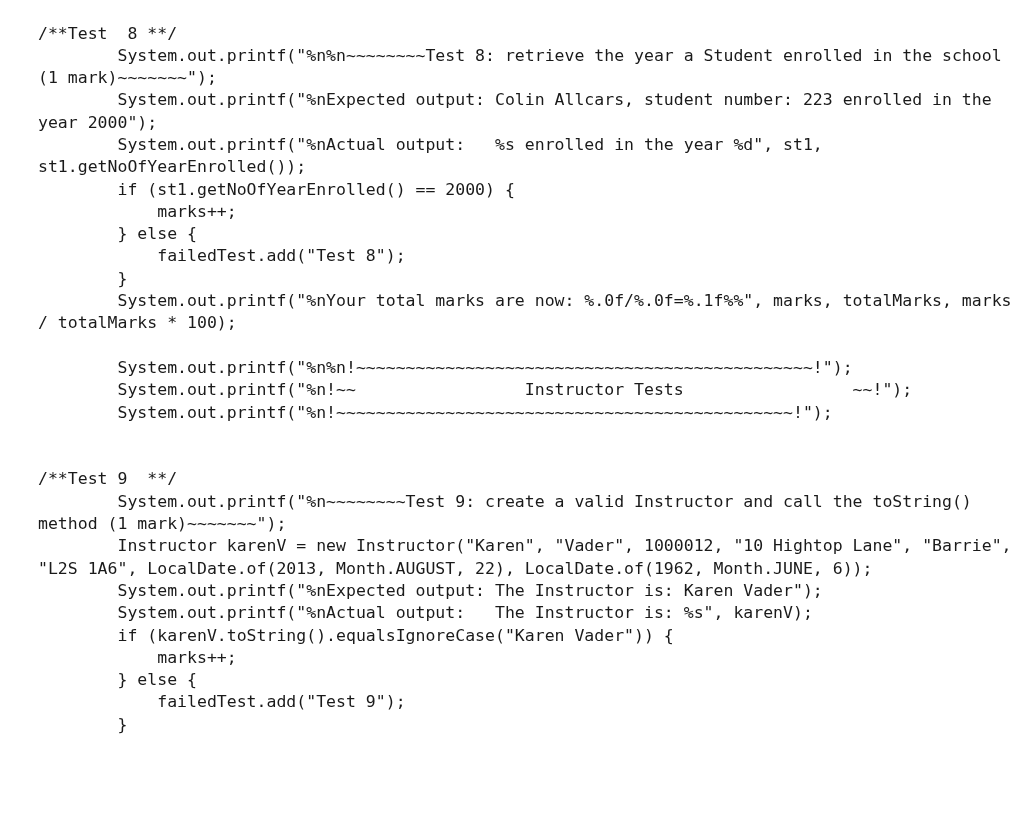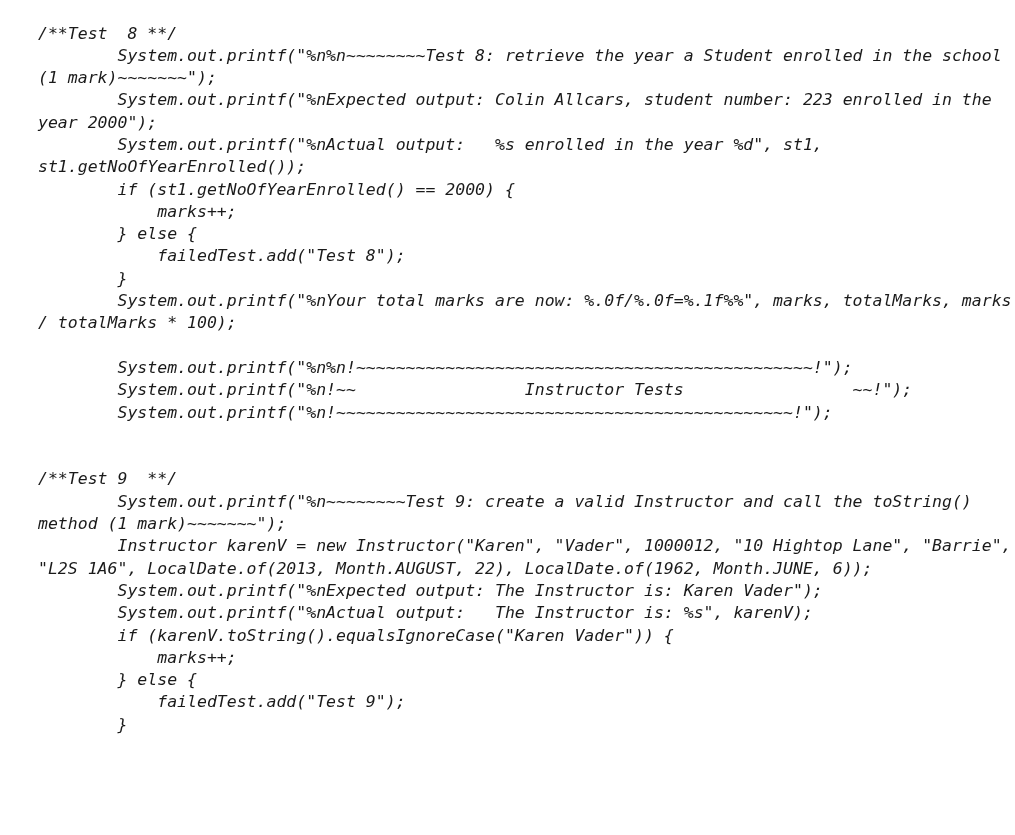--- a/index.html
+++ b/index.html
@@ -27,21 +27,20 @@
     word-break: break-word;
     overflow-wrap: anywhere;
     -webkit-font-smoothing: none;
   }
   .code-line {
     display: block;
     min-height: 22.3px;
     white-space: pre-wrap;
     word-break: break-word;
     overflow-wrap: anywhere;
-    font-style: italic;
   }
   .code-line.blank {
     white-space: pre;
   }
 </style>
 </head>
 <body>
 
 <pre id="code-listing" style="background: rgb(255, 255, 255); color: rgb(26, 26, 26);"><span class="code-line">/**Test  8 **/</span><span class="code-line">        System.out.printf("%n%n~~~~~~~~Test 8: retrieve the year a Student enrolled in the school (1 mark)~~~~~~~");</span><span class="code-line">        System.out.printf("%nExpected output: Colin Allcars, student number: 223 enrolled in the year 2000");</span><span class="code-line">        System.out.printf("%nActual output:   %s enrolled in the year %d", st1, st1.getNoOfYearEnrolled());</span><span class="code-line">        if (st1.getNoOfYearEnrolled() == 2000) {</span><span class="code-line">            marks++;</span><span class="code-line">        } else {</span><span class="code-line">            failedTest.add("Test 8");</span><span class="code-line">        }</span><span class="code-line">        System.out.printf("%nYour total marks are now: %.0f/%.0f=%.1f%%", marks, totalMarks, marks / totalMarks * 100);</span><span class="code-line blank">&nbsp;</span><span class="code-line">        System.out.printf("%n%n!~~~~~~~~~~~~~~~~~~~~~~~~~~~~~~~~~~~~~~~~~~~~~~!");</span><span class="code-line">        System.out.printf("%n!~~                 Instructor Tests                 ~~!");</span><span class="code-line">        System.out.printf("%n!~~~~~~~~~~~~~~~~~~~~~~~~~~~~~~~~~~~~~~~~~~~~~~!");</span><span class="code-line blank">&nbsp;</span><span class="code-line blank">&nbsp;</span><span class="code-line">/**Test 9  **/</span><span class="code-line">        System.out.printf("%n~~~~~~~~Test 9: create a valid Instructor and call the toString() method (1 mark)~~~~~~~");</span><span class="code-line">        Instructor karenV = new Instructor("Karen", "Vader", 1000012, "10 Hightop Lane", "Barrie", "L2S 1A6", LocalDate.of(2013, Month.AUGUST, 22), LocalDate.of(1962, Month.JUNE, 6));</span><span class="code-line">        System.out.printf("%nExpected output: The Instructor is: Karen Vader");</span><span class="code-line">        System.out.printf("%nActual output:   The Instructor is: %s", karenV);</span><span class="code-line">        if (karenV.toString().equalsIgnoreCase("Karen Vader")) {</span><span class="code-line">            marks++;</span><span class="code-line">        } else {</span><span class="code-line">            failedTest.add("Test 9");</span><span class="code-line">        }</span></pre>
 

